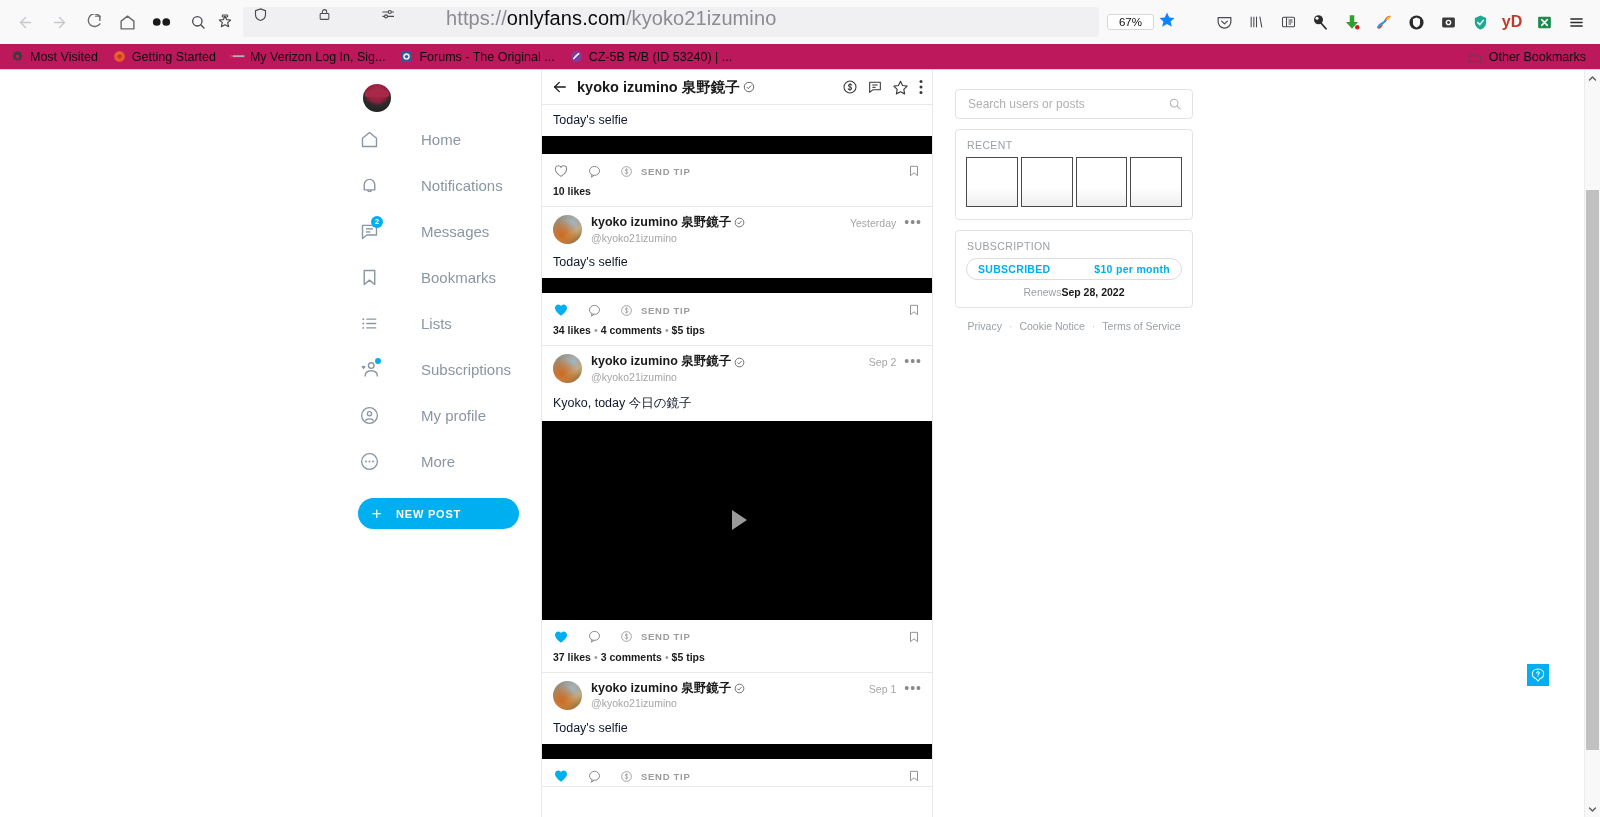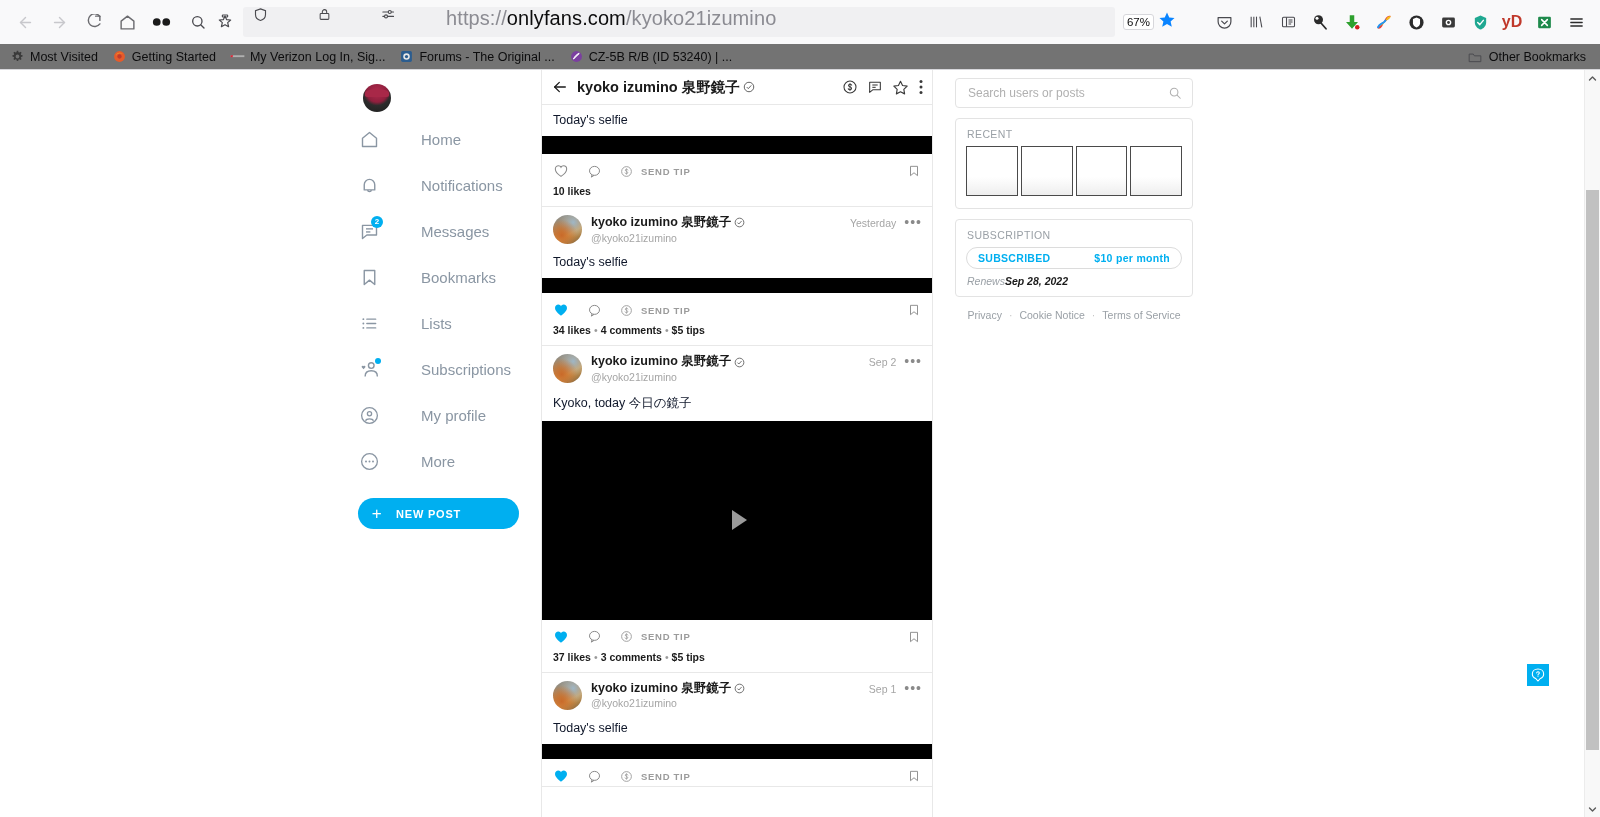--- a/index.html
+++ b/index.html
@@ -62,21 +62,21 @@
     letter-spacing: 0.1px;
     gap: 39px;
   }
   #url-bar .url-host { color: #0c0c0d; }
   #zoom-badge {
     font-size: 11.5px;
     color: #0c0c0d;
     background: #ffffff;
     border: 1px solid #d7d7db;
     border-radius: 3px;
-    padding: 1px 3px;
+    padding: 1px 11px;
     margin-left: 8px;
     margin-right: 4px;
     white-space: nowrap;
   }
   #star-btn { color: #0a84ff; margin-right: 6px; }
 
   #ext-icons {
     display: flex;
     align-items: center;
     gap: 0px;
@@ -90,21 +90,21 @@
   }
 
   
   #bookmarks-bar {
     height: 25px;
     display: flex;
     align-items: center;
     padding: 0 10px;
     font-size: 12.5px;
     color: #0c0c0d;
-    background: #737373;
+    background: #be185d;
     position: relative;
   }
   .bm {
     display: flex; align-items: center;
     gap: 5px;
     margin-right: 14px;
     white-space: nowrap;
   }
   .bm-ico { width: 15px; height: 15px; display:flex; align-items:center; justify-content:center; flex:0 0 auto;}
   #other-bookmarks {
@@ -327,20 +327,21 @@
     background: #fff;
     border: 1px solid #e3e3e3;
     border-radius: 4px;
     margin-bottom: 10px;
   }
   #search-card {
     height: 30px;
     display: flex;
     align-items: center;
     padding: 0 10px;
+    margin-top: 11px;
   }
   #search-input {
     border: none; outline: none;
     flex: 1 1 auto;
     font-size: 12px;
     color: #555;
     background: transparent;
     font-family: "Liberation Sans", sans-serif;
   }
   #search-input::placeholder { color: #b0b0b0; }
@@ -370,24 +371,23 @@
     align-items: center;
     justify-content: space-between;
     padding: 0 11px;
     font-size: 10.5px;
     font-weight: bold;
     color: #00aff0;
     letter-spacing: 0.3px;
   }
   #sub-renews {
     display: flex;
-    justify-content: flex-start;
+    justify-content: center;
     padding: 0 11px 9px 11px;
     font-size: 10.5px;
-    font-style: italic;
   }
   #sub-renews .lbl { color: #9aa0a6; }
   #sub-renews .val { color: #1a1a1a; font-weight: bold; }
   #footer-links {
     display: flex;
     align-items: center;
     justify-content: center;
     gap: 7px;
     font-size: 10.5px;
     color: #9aa0a6;

